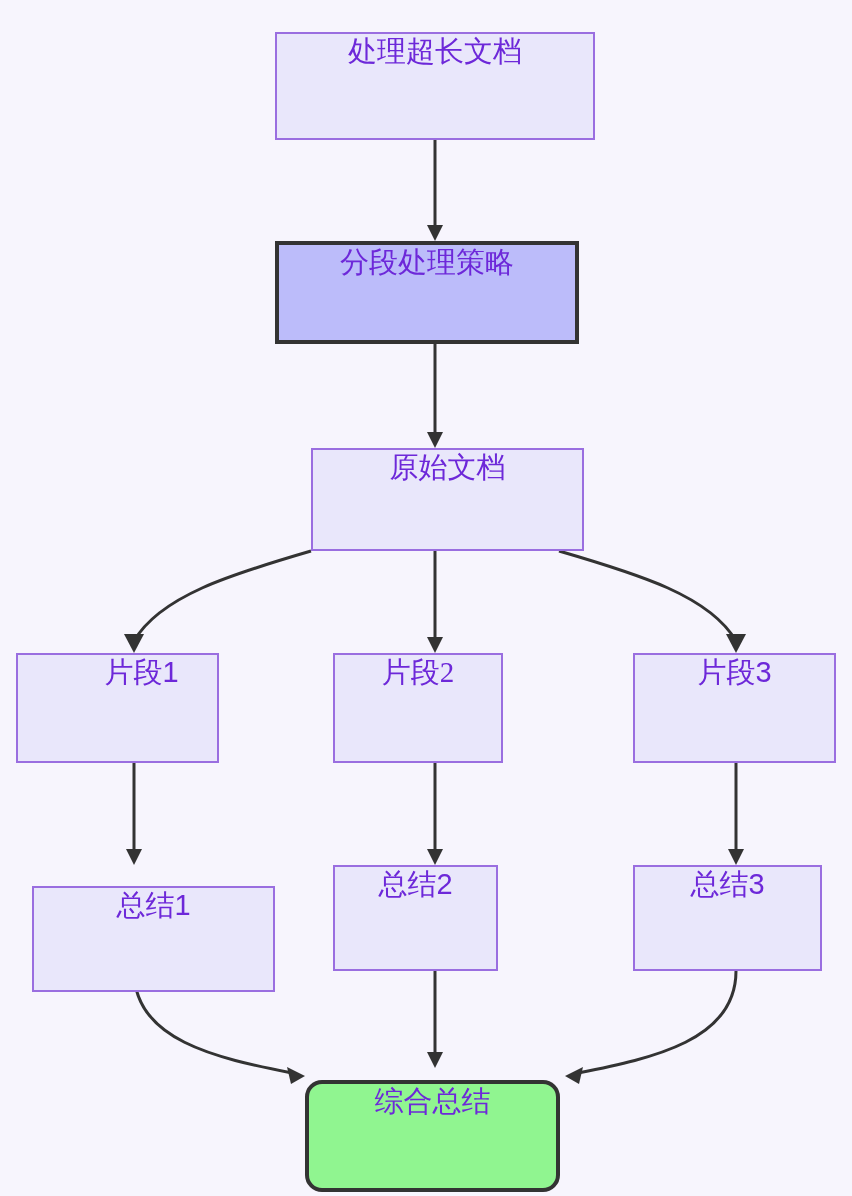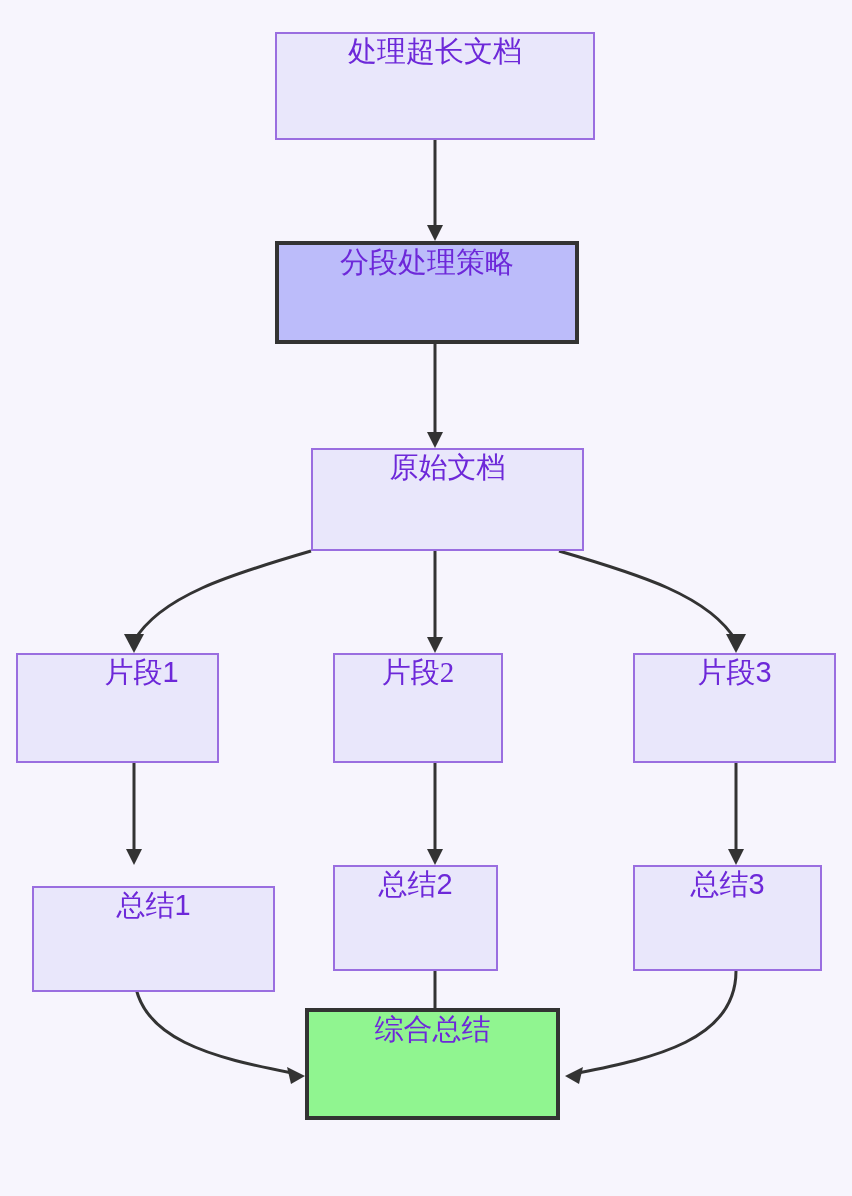--- a/index.html
+++ b/index.html
@@ -137,18 +137,18 @@
       </div>
       <div class="node style-plain" style="left: 32px; top: 886px; width: 243px; height: 106px;">
         <span class="node-label">总结1</span>
       </div>
       <div class="node style-plain" style="left: 333px; top: 865px; width: 165px; height: 106px;">
         <span class="node-label">总结2</span>
       </div>
       <div class="node style-plain" style="left: 633px; top: 865px; width: 189px; height: 106px;">
         <span class="node-label">总结3</span>
       </div>
-      <div class="node style-final" style="left: 305px; top: 1008px; width: 255px; height: 112px;">
+      <div class="node style-final" style="left: 305px; top: 1080px; width: 255px; height: 112px; border-radius: 17px;">
         <span class="node-label">综合总结</span>
       </div>
     </div>
 
 </div>
 
 </body></html>

